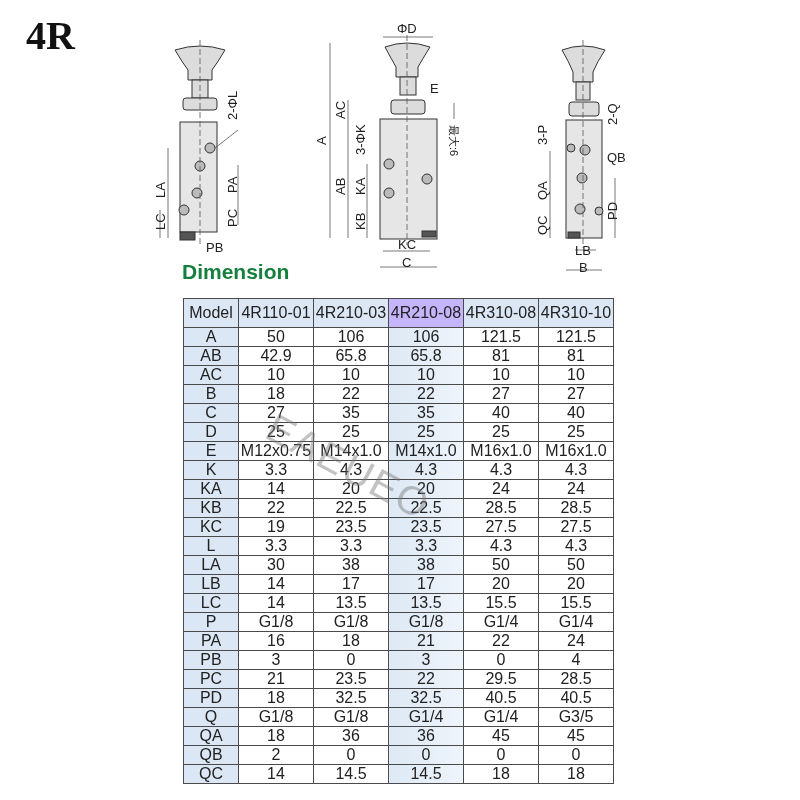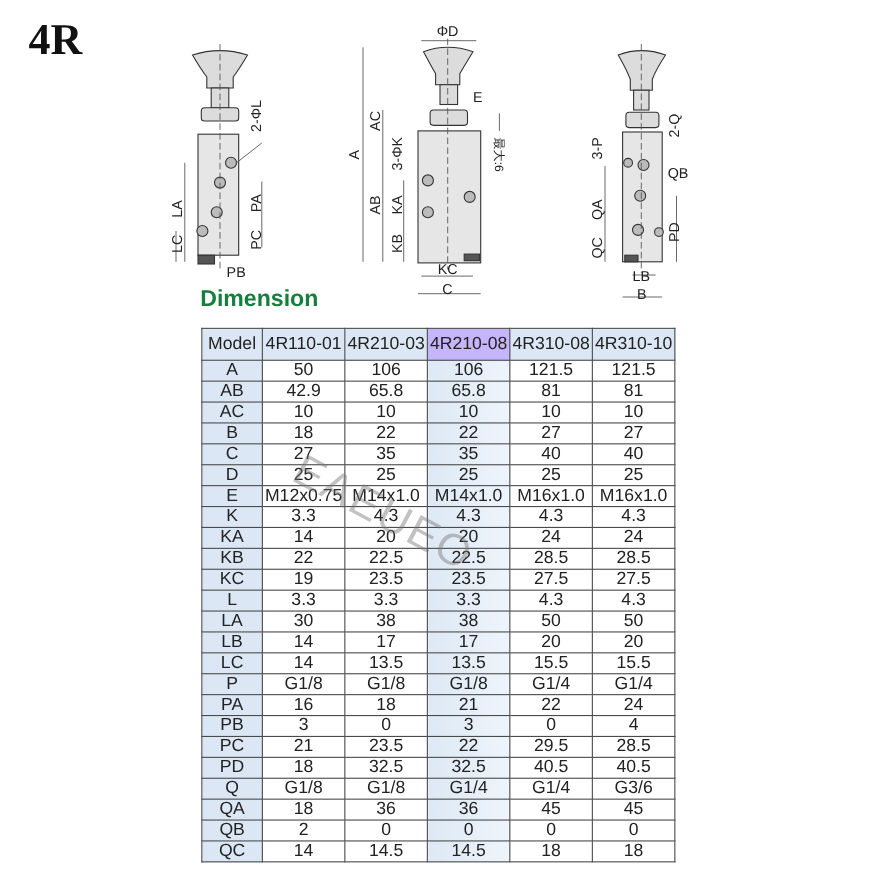--- a/index.html
+++ b/index.html
@@ -295,21 +295,21 @@
         <td class="hl">32.5</td>
         <td>40.5</td>
         <td>40.5</td>
       </tr>
       <tr>
         <td class="rowhead">Q</td>
         <td>G1/8</td>
         <td>G1/8</td>
         <td class="hl">G1/4</td>
         <td>G1/4</td>
-        <td>G3/6</td>
+        <td>G3/5</td>
       </tr>
       <tr>
         <td class="rowhead">QA</td>
         <td>18</td>
         <td>36</td>
         <td class="hl">36</td>
         <td>45</td>
         <td>45</td>
       </tr>
       <tr>

